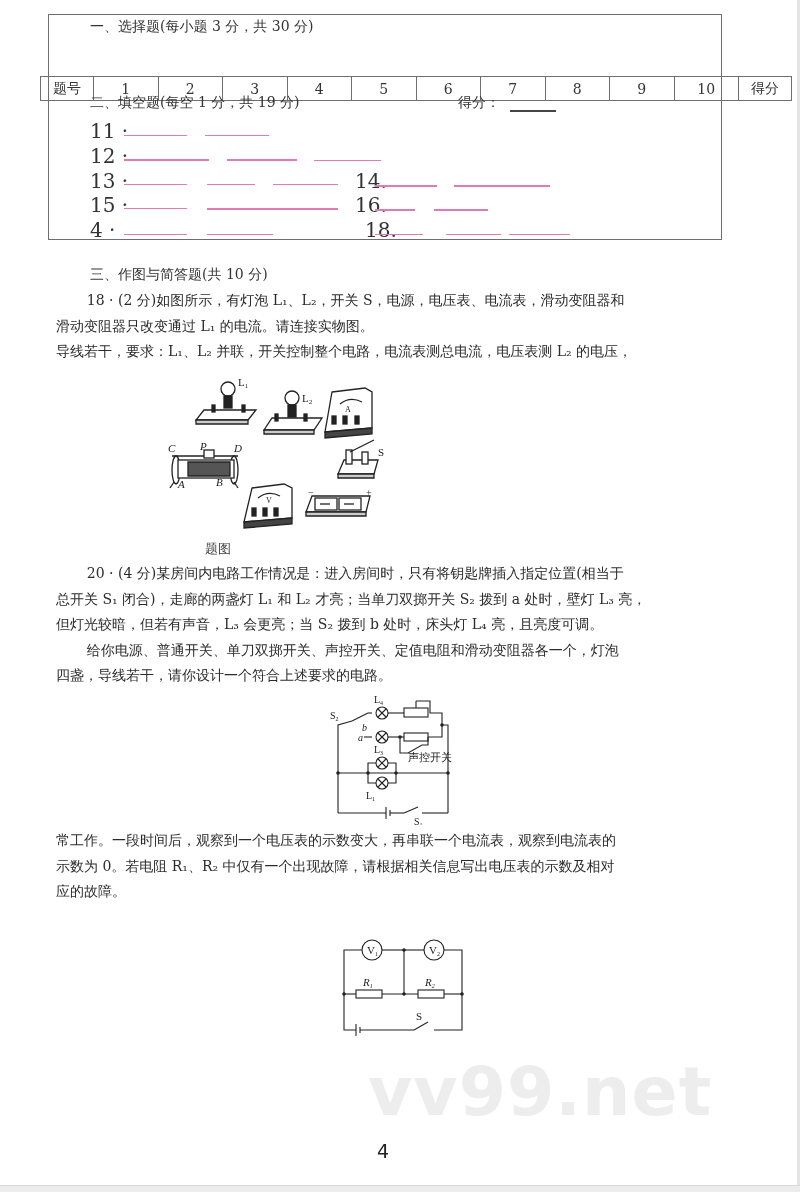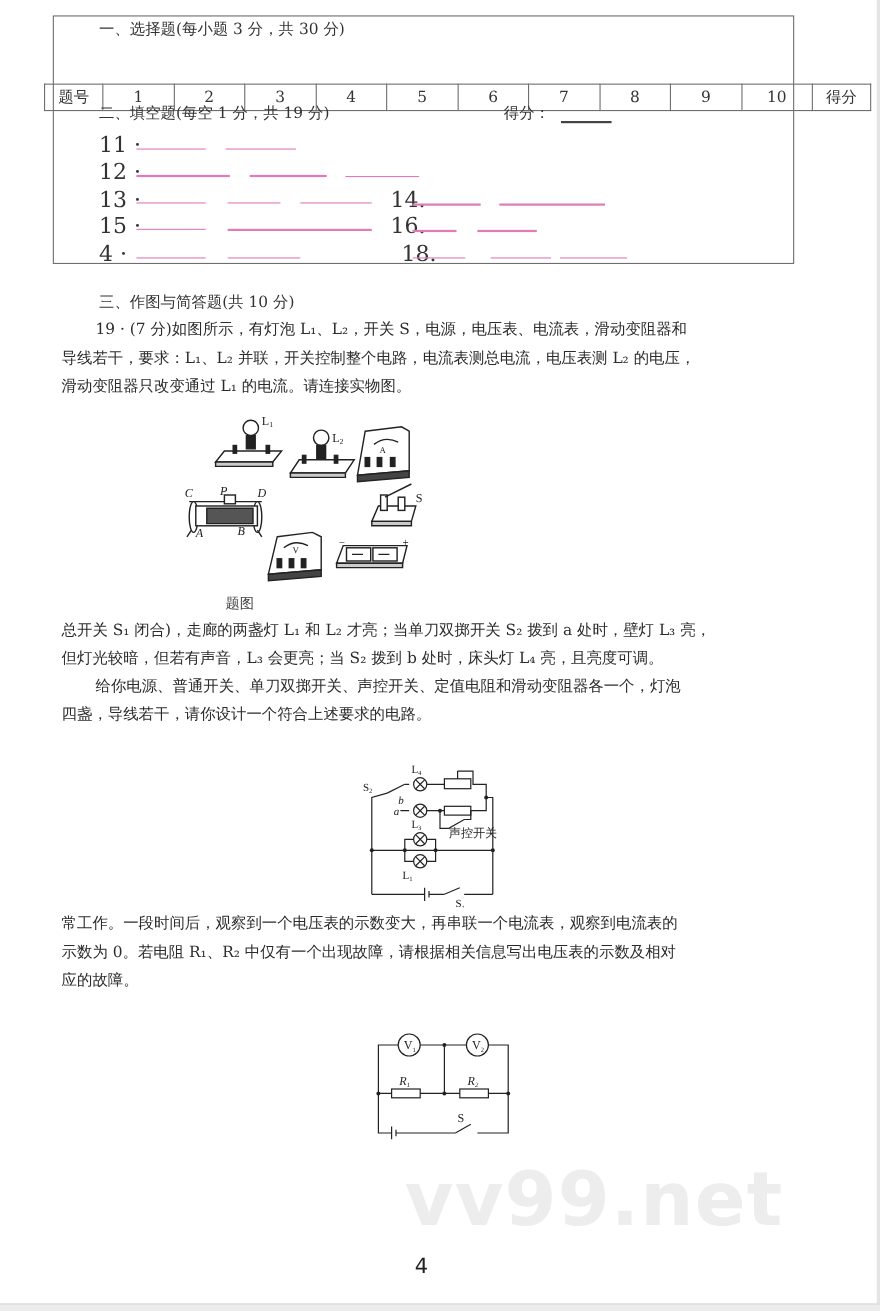--- a/index.html
+++ b/index.html
@@ -88,23 +88,23 @@
 <div class="blank" style="left:124px;top:234px;width:63px;height:1px;"></div>
 <div class="blank" style="left:207px;top:234px;width:66px;height:1px;"></div>
 <div class="blank-label" style="left:355px;top:218px;margin-left:10px;">18.</div>
 <div class="blank" style="left:375px;top:234px;width:48px;height:1px;"></div>
 <div class="blank" style="left:446px;top:234px;width:55px;height:1px;"></div>
 <div class="blank" style="left:509px;top:234px;width:61px;height:1px;"></div>
 
 <div class="sec-title" style="left:90px;top:266px;font-weight:normal;">三、作图与简答题(共 10 分)</div>
 
 <div class="para" style="top:288px;">
-  <p class="indent">19 · (7 分)如图所示，有灯泡 L₁、L₂，开关 S，电源，电压表、电流表，滑动变阻器和</p>
+  <p class="indent">18 · (2 分)如图所示，有灯泡 L₁、L₂，开关 S，电源，电压表、电流表，滑动变阻器和</p>
+  <p>滑动变阻器只改变通过 L₁ 的电流。请连接实物图。</p>
   <p>导线若干，要求：L₁、L₂ 并联，开关控制整个电路，电流表测总电流，电压表测 L₂ 的电压，</p>
-  <p>滑动变阻器只改变通过 L₁ 的电流。请连接实物图。</p>
 </div>
 
 <svg class="fig" style="left:160px;top:372px;" width="240" height="160" viewBox="0 0 240 160">
   <g stroke="#222" fill="none" stroke-width="1.3">
 
     <g>
       <path d="M44 38 L96 38 L88 48 L36 48 Z" fill="#fff"></path>
       <path d="M36 48 L88 48 L88 52 L36 52 Z" fill="#ccc"></path>
       <circle cx="68" cy="17" r="7" fill="#fff"></circle>
       <rect x="64" y="24" width="8" height="12" fill="#222"></rect>
@@ -178,20 +178,21 @@
     <text x="56" y="114" font-style="italic">B</text>
     <text x="218" y="84">S</text>
     <text x="106" y="131" font-size="8">V</text>
     <text x="148" y="124" font-size="10">−</text>
     <text x="206" y="124" font-size="10">+</text>
   </g>
 </svg>
 <div class="fig-caption" style="left:205px;top:540px;">题图</div>
 
 <div class="para" style="top:561px;">
+  <p class="indent">20 · (4 分)某房间内电路工作情况是：进入房间时，只有将钥匙牌插入指定位置(相当于</p>
   <p>总开关 S₁ 闭合)，走廊的两盏灯 L₁ 和 L₂ 才亮；当单刀双掷开关 S₂ 拨到 a 处时，壁灯 L₃ 亮，</p>
   <p>但灯光较暗，但若有声音，L₃ 会更亮；当 S₂ 拨到 b 处时，床头灯 L₄ 亮，且亮度可调。</p>
   <p class="indent">给你电源、普通开关、单刀双掷开关、声控开关、定值电阻和滑动变阻器各一个，灯泡</p>
   <p>四盏，导线若干，请你设计一个符合上述要求的电路。</p>
 </div>
 
 <svg class="fig" style="left:330px;top:693px;" width="140" height="132" viewBox="0 0 140 132">
   <g stroke="#222" fill="none" stroke-width="1.1">
     <polyline points="8,120 8,32 22,28"></polyline>
     <line x1="22" y1="28" x2="38" y2="20"></line>

